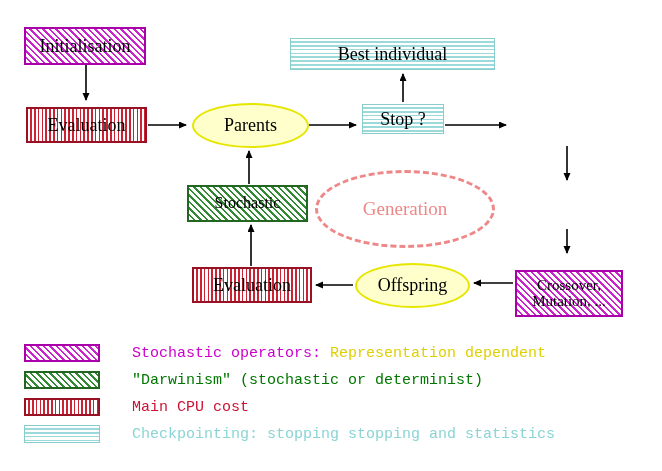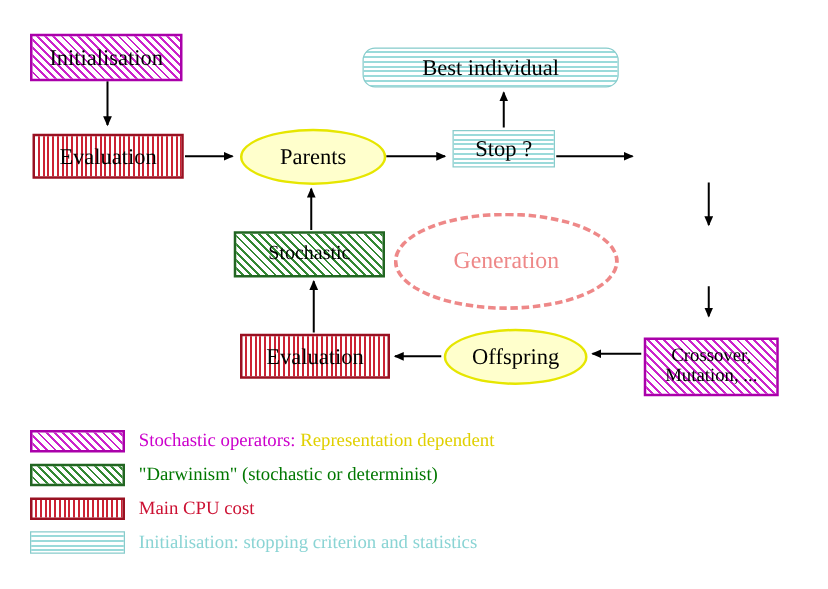--- a/index.html
+++ b/index.html
@@ -49,21 +49,21 @@
   .ellipse-generation {
     border: 3px dashed var(--salmon, #ee8888);
     border-radius: 50%;
     color: var(--salmon, #ee8888);
     background: transparent;
     font-size: 19px;
   }
 
   .small-text { font-size:15px; }
   .legend-swatch { position:absolute; left:24px; width:76px; height:18px; }
-  .legend-text { position:absolute; left:111px; font-size:15px; white-space:nowrap; }
+  .legend-text { position:absolute; left:132px; font-size:15px; white-space:nowrap;font-family:Liberation Mono, monospace; }
   .lg-magenta { color: var(--magenta-text, #cc00cc); }
   .lg-yellow  { color: var(--yellow-text, #e0d000); }
   .lg-green   { color: var(--green-text, #007700); }
   .lg-red     { color: var(--red-text, #cc1133); }
   .lg-cyan    { color: var(--cyan-text, #8ad4d4); }
 </style>
 </head>
 <body>
 
 <div class="canvas">
@@ -86,21 +86,21 @@
       <line x1="353" y1="285" x2="316" y2="285" marker-end="url(#ah)"></line>
       <line x1="251" y1="266" x2="251" y2="225" marker-end="url(#ah)"></line>
       <line x1="249" y1="184" x2="249" y2="151" marker-end="url(#ah)"></line>
     </g>
   </svg>
 
   <div class="node hatch-magenta" style="left:24px; top:27px; width:122px; height:38px;text-align:right;">
     <span>Initialisation</span>
   </div>
 
-  <div class="node stripe-cyan" style="left:290px; top:38px; width:205px; height:32px;border-radius:10px;">
+  <div class="node stripe-cyan" style="left:290px; top:38px; width:205px; height:32px;">
     <span>Best individual</span>
   </div>
 
   <div class="node stripe-red" style="left:26px; top:107px; width:121px; height:36px;">
     <span>Evaluation</span>
   </div>
 
   <div class="node ellipse-yellow" style="left:192px; top:103px; width:117px; height:45px;">
     <span>Parents</span>
   </div>
@@ -140,17 +140,17 @@
       <span class="lg-yellow">Representation dependent</span>
     </div>
 
     <div class="legend-swatch hatch-green" style="top:371px;"></div>
     <div class="legend-text lg-green" style="top:372px;">"Darwinism" (stochastic or determinist)</div>
 
     <div class="legend-swatch stripe-red" style="top:398px;"></div>
     <div class="legend-text lg-red" style="top:399px;">Main CPU cost</div>
 
     <div class="legend-swatch stripe-cyan" style="top:425px;"></div>
-    <div class="legend-text lg-cyan" style="top:426px;">Initialisation: stopping criterion and statistics</div>
+    <div class="legend-text lg-cyan" style="top:426px;">Checkpointing: stopping stopping and statistics</div>
 
   </div>
 
 </div>
 
 </body></html>

